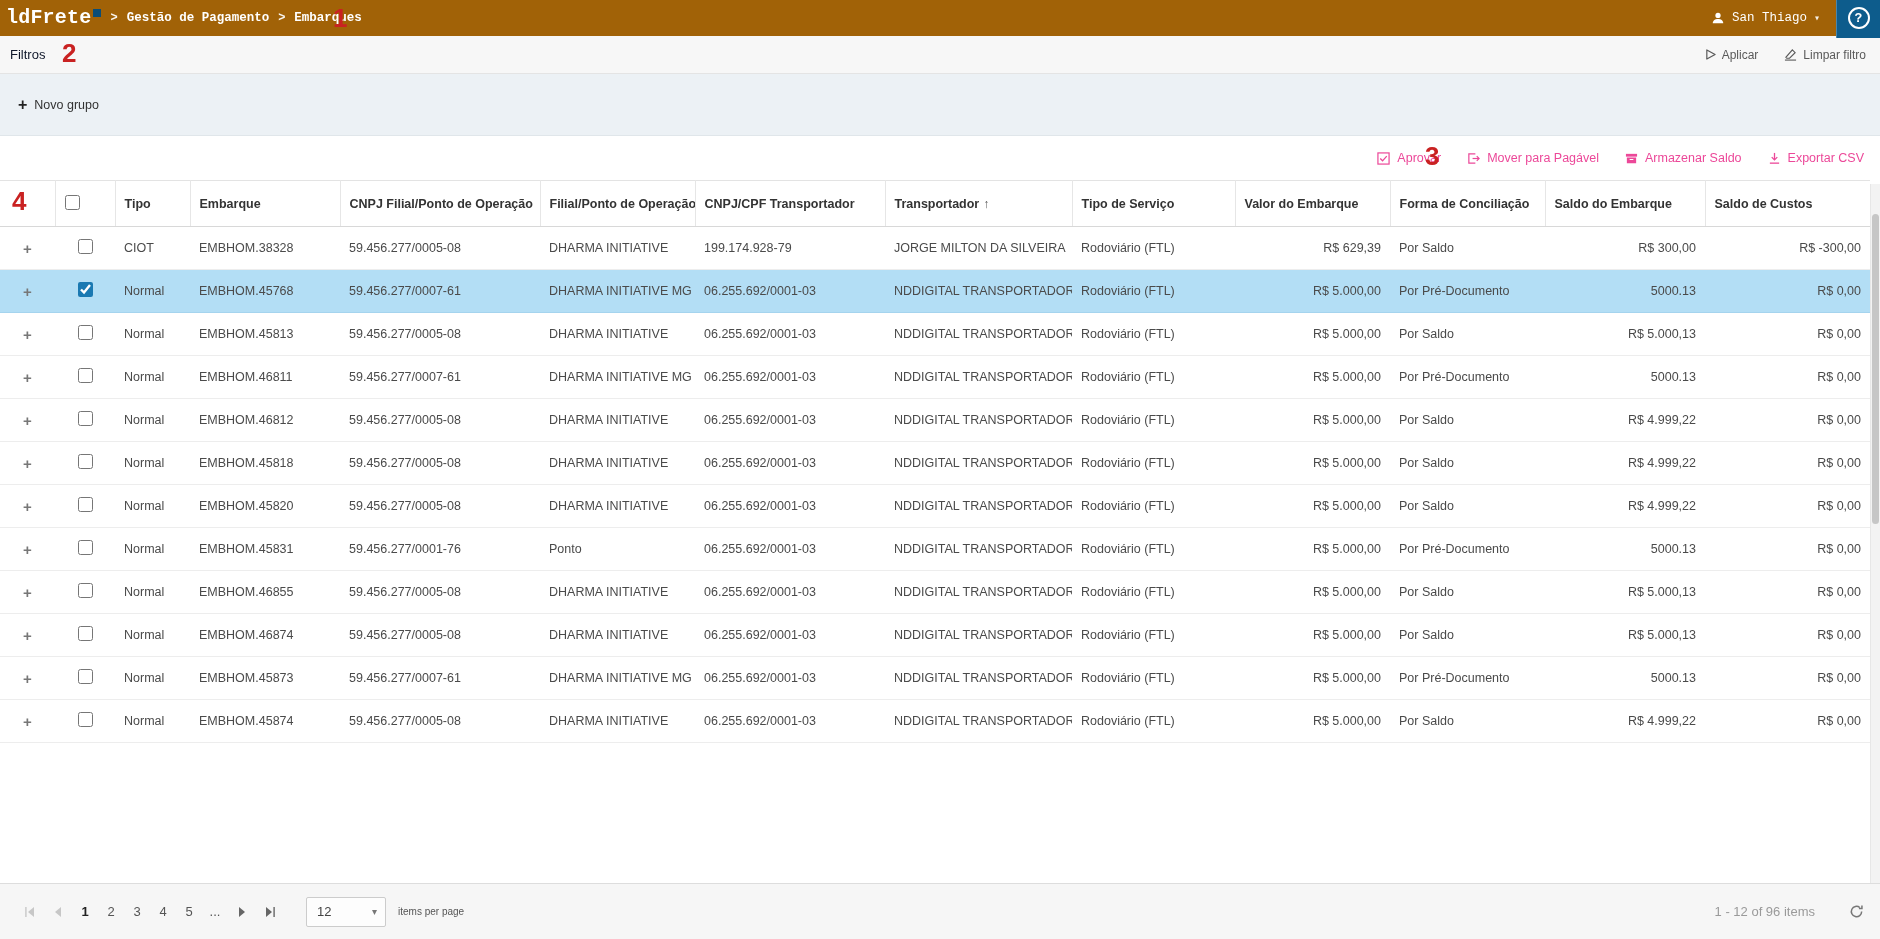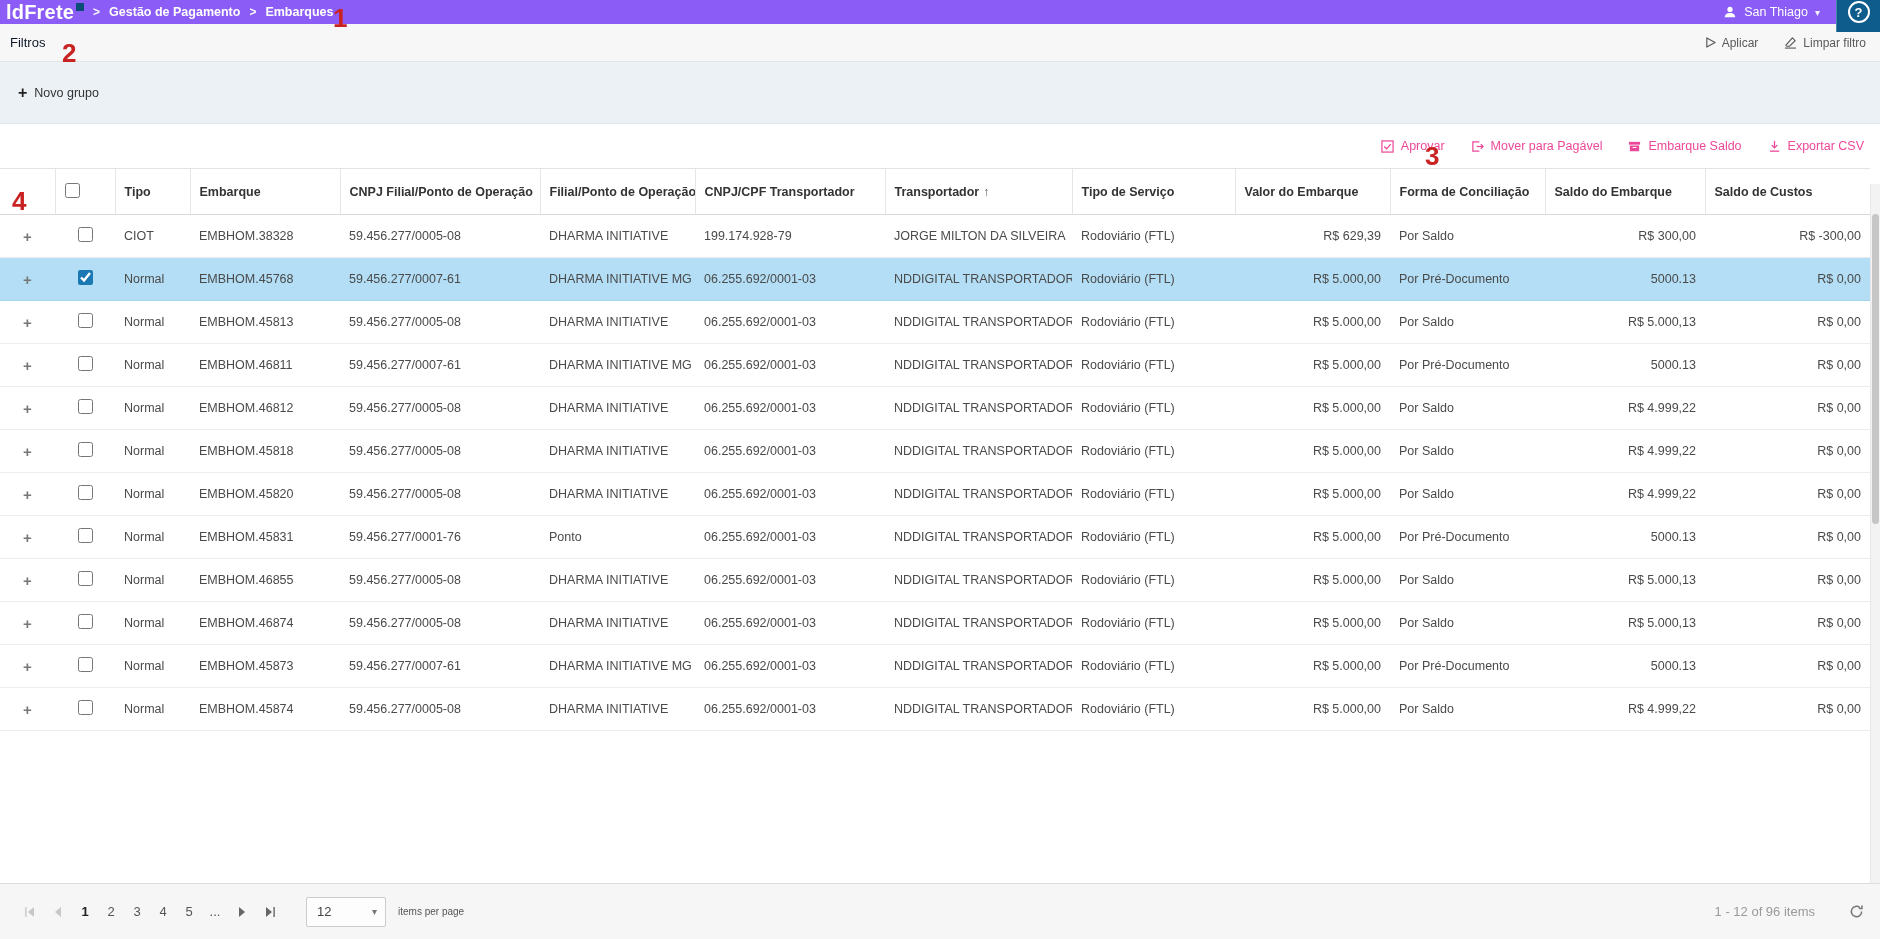--- a/index.html
+++ b/index.html
@@ -1,21 +1,21 @@
 <!DOCTYPE html>
 <html><head>
 <meta charset="utf-8">
 <style>
   * { margin:0; padding:0; box-sizing:border-box; }
   html,body { width:1880px; height:939px; }
   body { font-family:"Liberation Sans","DejaVu Sans",sans-serif; background:#fff; overflow:hidden; position:relative; color:#444; }
   button { font-family:inherit; }
 
   
-  .app-header { height:24px; background:#8b5cf6; display:flex; align-items:center; color:#fff; padding-left:6px; }
+  .app-header { height:36px; background:#a16207; display:flex; align-items:center; color:#fff; padding-left:6px;font-family:Liberation Mono, monospace; }
   .logo { display:flex; align-items:flex-start; font-size:20px; font-weight:bold; letter-spacing:.2px; line-height:1.1; }
   .logo-mark { width:8px; height:8px; background:#0a4d77; margin:2px 0 0 2px; display:inline-block; }
   .bc-sep { font-weight:bold; font-size:12px; margin:0 9px; opacity:.95; }
   .breadcrumb { display:flex; align-items:flex-start; font-size:12.5px; font-weight:bold; }
   .bc-item { cursor:pointer; }
   .header-right { margin-left:auto; display:flex; align-items:center; height:100%; }
   .user-chip { display:flex; align-items:center; gap:7px; font-size:12.5px; padding:0 16px; cursor:pointer; height:100%; }
   .chev { font-size:10px; opacity:.9; }
   .help-btn { width:44px; height:40px; background:#0d5c8c; border:none; color:#fff; cursor:pointer; display:flex; align-items:center; justify-content:center; border-left:1px solid rgba(255,255,255,.25); }
   .help-circle { width:22px; height:22px; border:2px solid #fff; border-radius:50%; display:flex; align-items:center; justify-content:center; font-size:13px; font-weight:bold; }
@@ -153,21 +153,21 @@
     </span>
     <span>Mover para Pagável</span>
   </button>
   <button class="tool-btn">
     <span style="display:flex;">
       <svg width="13" height="13" viewBox="0 0 14 14" fill="currentColor">
           <rect x="1" y="2" width="12" height="3"></rect>
           <path d="M2 6h10v6H2zM5 7.5h4v1.2H5z" fill-rule="evenodd"></path>
         </svg>
     </span>
-    <span>Embarque Saldo</span>
+    <span>Armazenar Saldo</span>
   </button>
   <button class="tool-btn">
     <span style="display:flex;">
       <svg width="13" height="13" viewBox="0 0 14 14" fill="none" stroke="currentColor" stroke-width="1.4">
           <path d="M7 1v7"></path>
           <path d="M4 5.5L7 8.5l3-3"></path>
           <path d="M2 12h10"></path>
         </svg>
     </span>
     <span>Exportar CSV</span>

